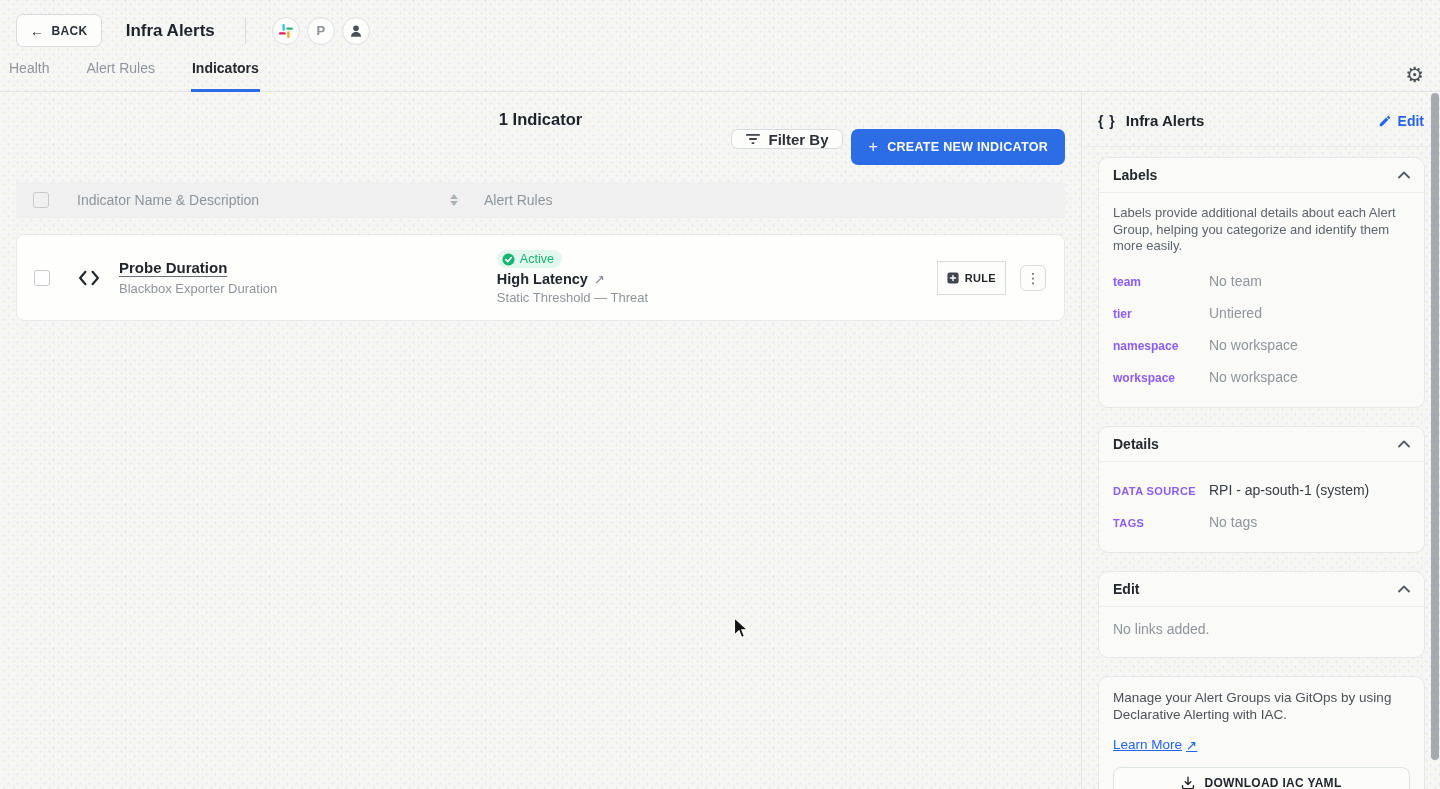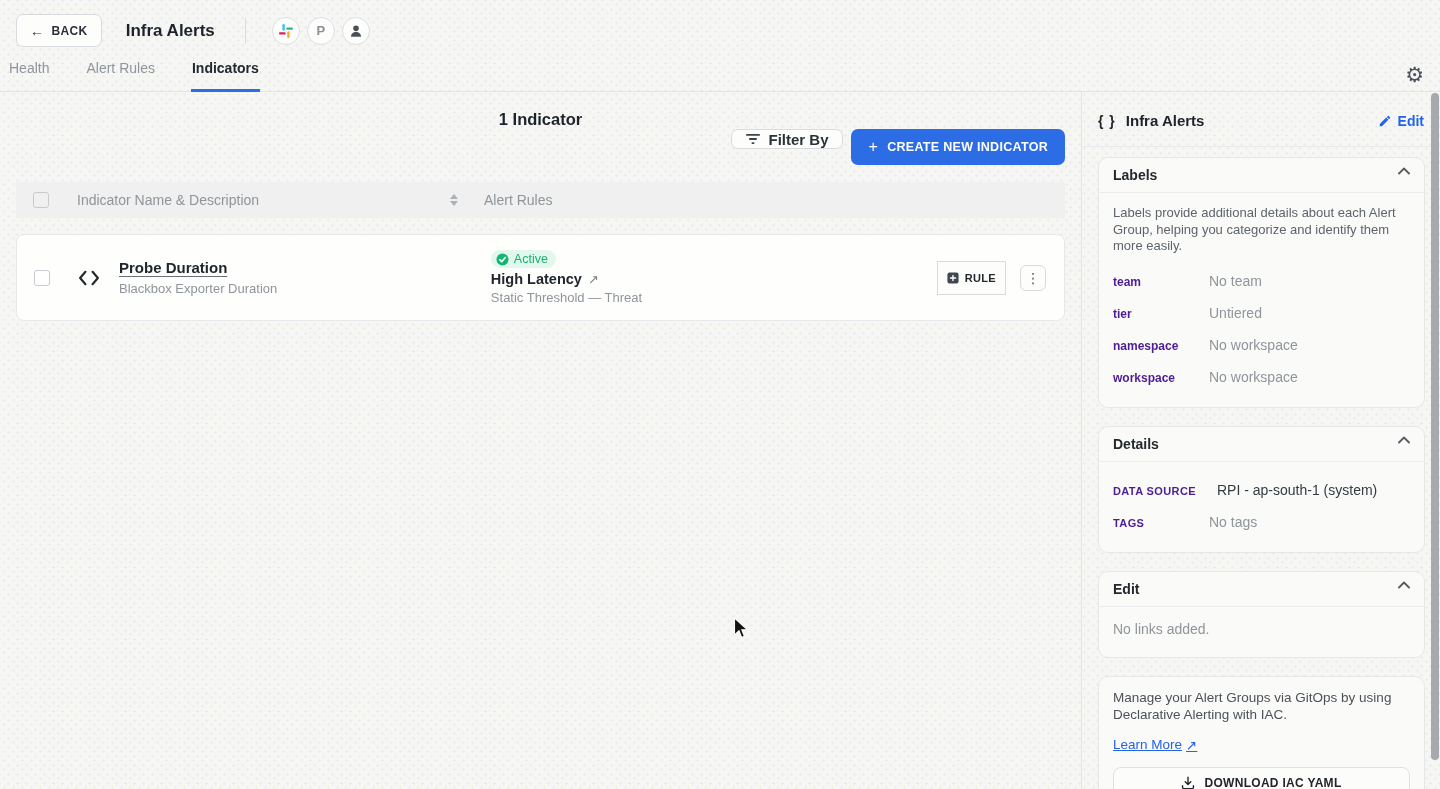--- a/index.html
+++ b/index.html
@@ -91,47 +91,47 @@
     display:inline-flex; align-items:center; gap:5px; height:18px; padding:0 8px 0 5px;
     background:#e2f8ee; border-radius:10px; color:#14b571; font-size:12.5px; width:fit-content;
   }
   .rule-link { display:inline-flex; align-items:center; gap:6px; font-size:14.5px; font-weight:bold; color:#21272d; cursor:pointer; }
   .ext { color:#7b828a; font-weight:normal; font-size:13px; }
   .rule-detail { font-size:13px; color:#8f959b; }
   .row-actions { display:flex; align-items:center; gap:14px; margin-left:auto; padding-right:18px; }
   .rule-btn {
     display:inline-flex; align-items:center; gap:6px; height:26px; padding:16px 9px;
     background:#fdfdfc; border:1px solid #d8dbde; border-radius:0;
-    font-size:11px; font-weight:bold; letter-spacing:.3px; color:#23292f; cursor:pointer;margin-left:6px;
+    font-size:11px; font-weight:bold; letter-spacing:.3px; color:#23292f; cursor:pointer;
   }
   .kebab-btn {
     width:26px; height:26px; background:#fdfdfc; border:1px solid #d8dbde; border-radius:6px;
     display:flex; align-items:center; justify-content:center; color:#4b5157; font-size:14px; cursor:pointer;
   }
 
   
   .sidebar { flex:0 0 359px; border-left:1px solid #e2e4e6; overflow:hidden; }
   .sb-header { display:flex; align-items:center; padding:20px 16px 17px 16px; border-bottom:1px solid #e8eaec; }
   .braces { font-size:14px; font-weight:bold; color:#22272e; margin-right:10px; letter-spacing:1px; }
   .sb-title { font-size:15px; font-weight:bold; color:#1d2329; }
   .edit-link { margin-left:auto; display:inline-flex; align-items:center; gap:6px; font-size:14px; font-weight:bold; color:#2563eb; cursor:pointer; }
 
   .card {
     margin:10px 15px 0 16px; background:#fafaf9; border:1px solid #e5e7e9; border-radius:10px; overflow:hidden;
   }
   .card + .card { margin-top:18px; }
-  .card-head { display:flex; justify-content:space-between; padding:9px 14px; border-bottom:1px solid #ebedee; cursor:pointer; }
+  .card-head { display:flex; align-items:center; justify-content:space-between; padding:9px 14px; border-bottom:1px solid #ebedee; cursor:pointer; }
   .card-title { font-size:14px; font-weight:bold; color:#24292e; }
   .card-body { padding:12px 14px 14px 14px; }
   .card-desc { font-size:13px; line-height:1.28; color:#5d646b; margin-bottom:10px; }
   .kv { display:flex; align-items:baseline; padding:8px 0; }
-  .kv .k { flex:0 0 96px; font-size:12px; font-weight:bold; color:#4c1d95; }
+  .kv .k { flex:0 0 96px; font-size:12px; font-weight:bold; color:#8b5cf6; }
   .kv .k.caps { font-size:11px; letter-spacing:.4px; }
   .kv .v { font-size:14px; color:#8f959a; }
-  .kv .v.dark { color:#343b42;margin-left:8px; }
+  .kv .v.dark { color:#343b42; }
   .empty-text { font-size:14px; color:#8f959a; padding:2px 0 6px 0; }
 
   .gitops { margin-top:16px; }
   .gitops-text { font-size:13.5px; line-height:1.3; color:#4c5258; }
   .learn-more { display:inline-flex; align-items:center; gap:4px; margin-top:13px; font-size:13.5px; color:#2563eb; text-decoration:underline; cursor:pointer; }
   .dl-btn {
     margin-top:14px; width:100%; height:32px; display:flex; align-items:center; justify-content:center; gap:9px;
     background:#fcfcfb; border:1px solid #dfe2e4; border-radius:8px;
     font-size:12px; font-weight:bold; letter-spacing:.3px; color:#22272d; cursor:pointer;
   }

